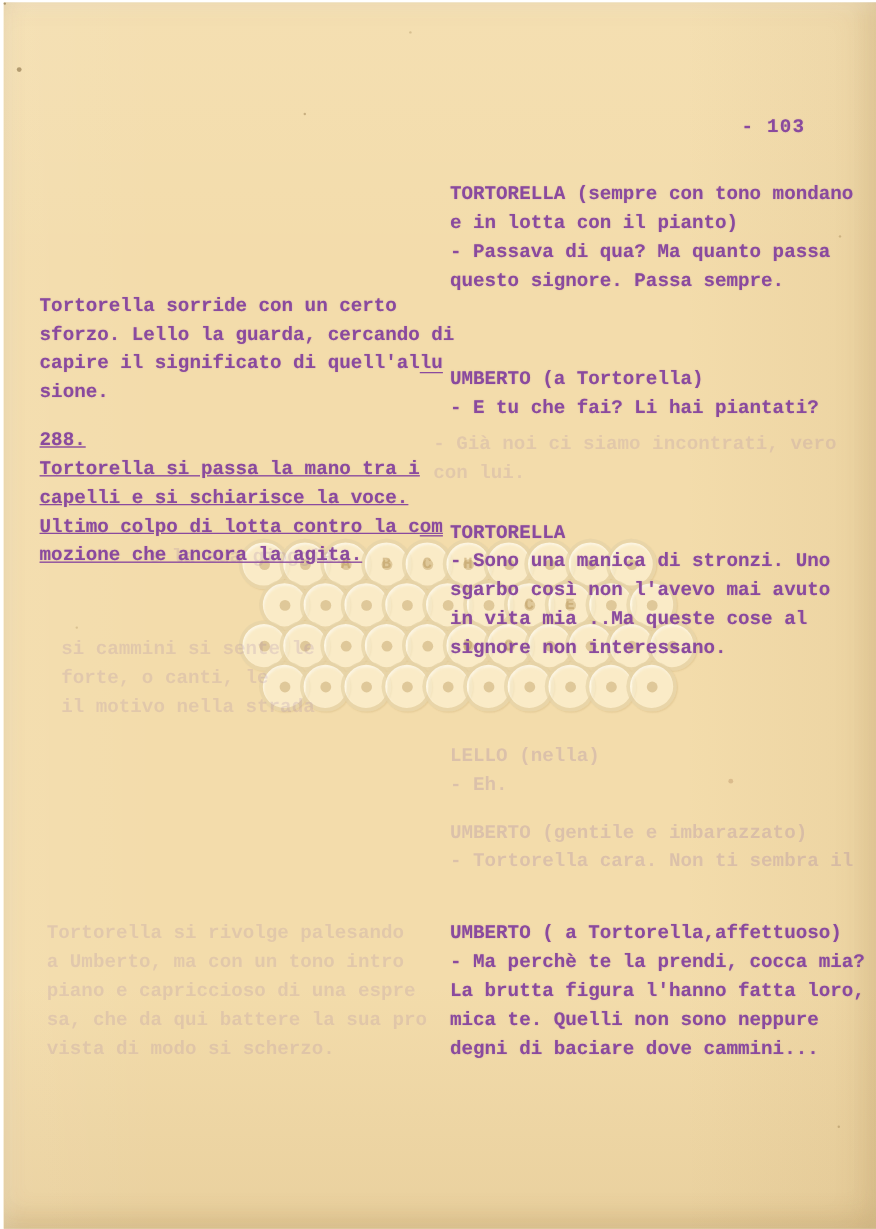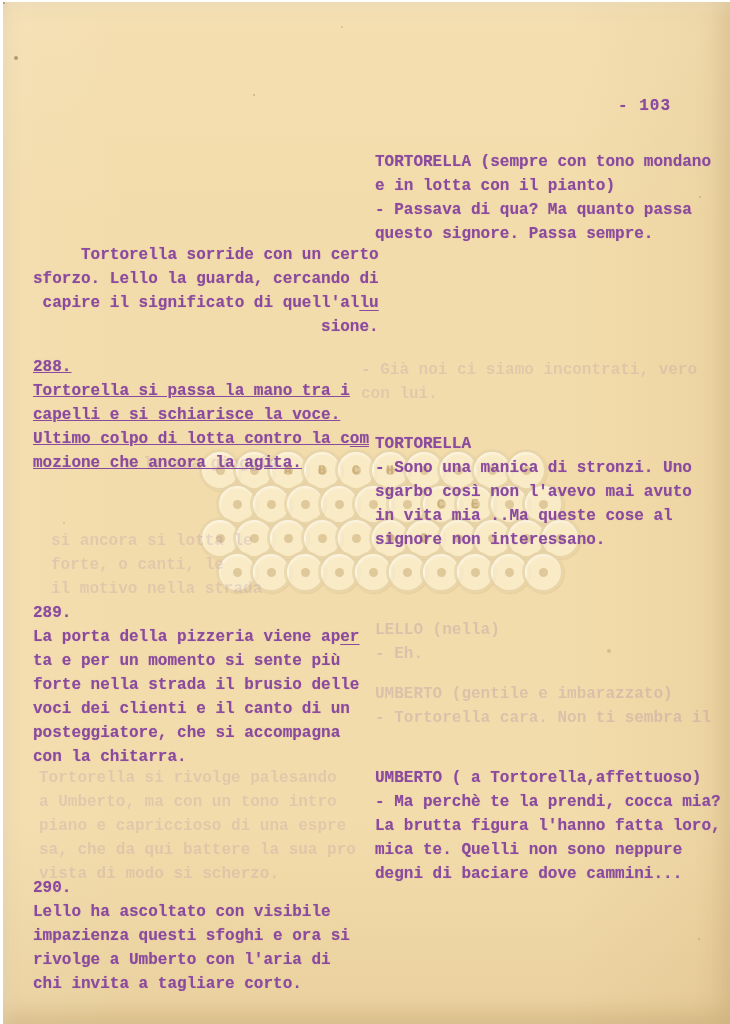--- a/index.html
+++ b/index.html
@@ -121,59 +121,49 @@
       <div class="wm-ring" style="left: 519px; top: 549px;"></div>
     </div>
 
   <div class="specks"></div>
 
   <div class="tblock pagenum" style="left:615px;top:92px;">- 103</div>
 
   <div class="tblock ghost" style="left:358px;top:356px;">- Già noi ci siamo incontrati, vero
 con lui.</div>
   <div class="tblock ghost" style="left:82px;top:450px;margin-left:39px;">e la sua gioggia.</div>
-  <div class="tblock ghost" style="left:48px;top:527px;">si ancora si lotta le
+  <div class="tblock ghost" style="left:48px;top:527px;">si cammini si sente le
 forte, o canti, le
 il motivo nella strada</div>
   <div class="tblock ghost ghost2" style="left:372px;top:616px;">LELLO (nella)
 - Eh.</div>
   <div class="tblock ghost" style="left:36px;top:764px;">Tortorella si rivolge palesando
 a Umberto, ma con un tono intro
 piano e capriccioso di una espre
 sa, che da qui battere la sua pro
 vista di modo si scherzo.</div>
   <div class="tblock ghost ghost2" style="left:372px;top:680px;">UMBERTO (gentile e imbarazzato)
 - Tortorella cara. Non ti sembra il</div>
 
-  <div class="tblock" style="left:30px;top:241px;text-align:right;">Tortorella sorride con un certo
+  <div class="tblock" style="left:30px;top:241px;">Tortorella sorride con un certo
 sforzo. Lello la guarda, cercando di
 capire il significato di quell'al<span class="u">lu</span>
 sione.</div>
   <div class="tblock" style="left:30px;top:353px;text-decoration:underline;">288.
 Tortorella si passa la mano tra i
 capelli e si schiarisce la voce.
 Ultimo colpo di lotta contro la c<span class="u">om</span>
 mozione che ancora la agita.</div>
-  <div class="tblock" style="left:30px;top:599px;">289.
-La porta della pizzeria viene ap<span class="u">er</span>
-ta e per un momento si sente più
-forte nella strada il brusio delle
-voci dei clienti e il canto di un
-posteggiatore, che si accompagna
-con la chitarra.</div>
-  <div class="tblock" style="left:30px;top:874px;">290.
-Lello ha ascoltato con visibile
-impazienza questi sfoghi e ora si
-rivolge a Umberto con l'aria di
-chi invita a tagliare corto.</div>
 
   <div class="tblock" style="left:372px;top:148px;">TORTORELLA (sempre con tono mondano
 e in lotta con il pianto)
 - Passava di qua? Ma quanto passa
 questo signore. Passa sempre.</div>
+  <div class="tblock" style="left:372px;top:302px;">UMBERTO (a Tortorella)
+- E tu che fai? Li hai piantati?</div>
   <div class="tblock" style="left:372px;top:430px;">TORTORELLA
 - Sono una manica di stronzi. Uno
 sgarbo così non l'avevo mai avuto
 in vita mia ..Ma queste cose al
 signore non interessano.</div>
   <div class="tblock" style="left:372px;top:764px;">UMBERTO ( a Tortorella,affettuoso)
 - Ma perchè te la prendi, cocca mia?
 La brutta figura l'hanno fatta loro,
 mica te. Quelli non sono neppure
 degni di baciare dove cammini...</div>

